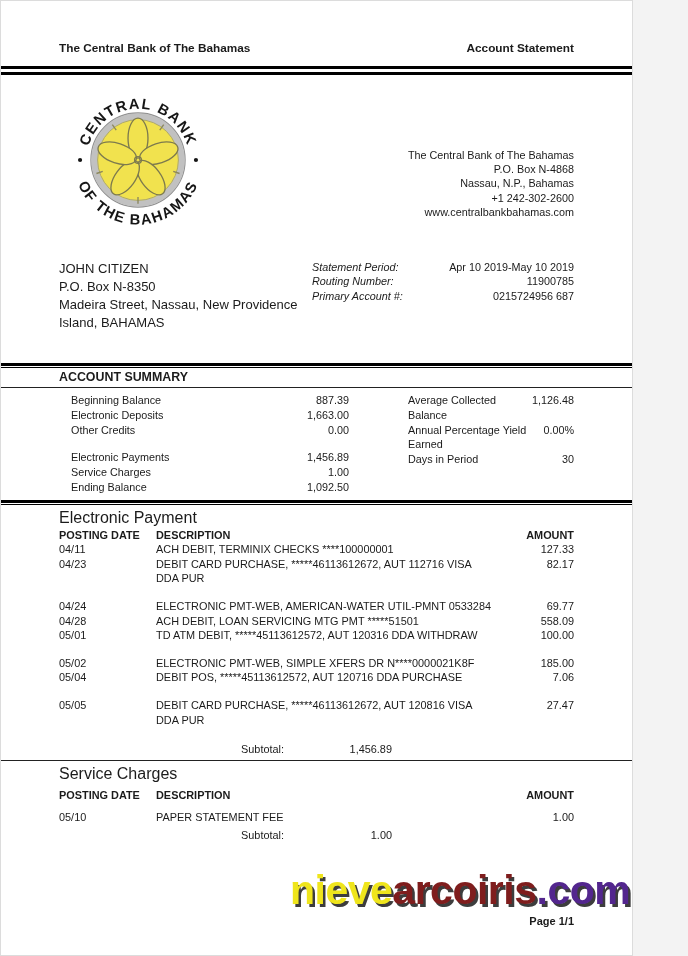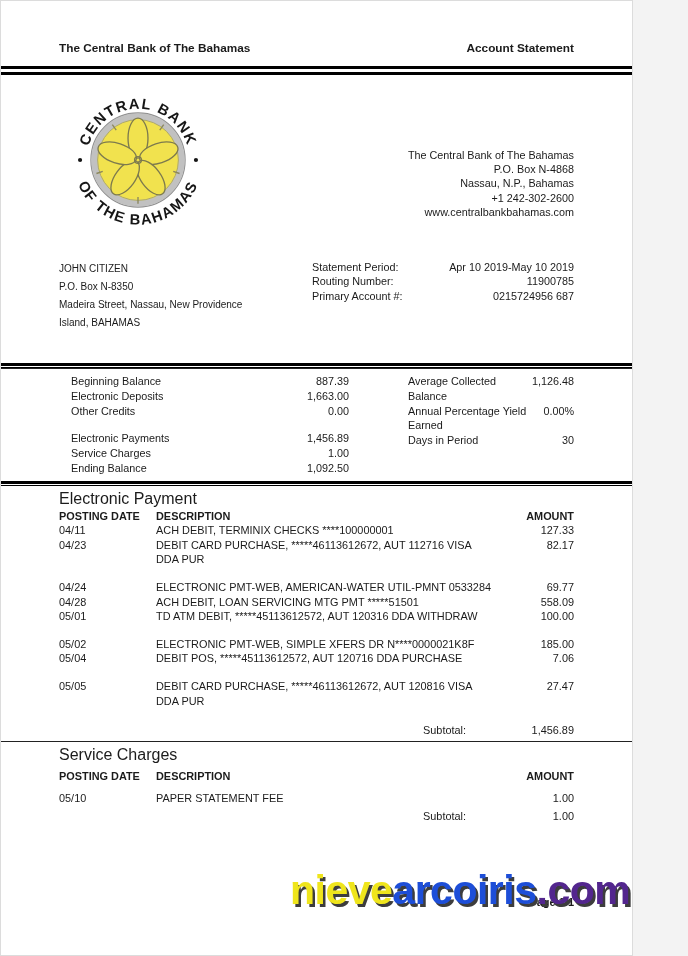--- a/index.html
+++ b/index.html
@@ -20,24 +20,24 @@
   .rule-thin{border-top:1.2px solid #222;height:0;}
   .rule-thin2{border-top:1.6px solid #222;height:0;}
 
   
   .brand-row{display:flex;justify-content:space-between;margin-top:9px;}
   .logo-wrap{width:152px;height:152px;margin-left:3px;}
   .bank-address{padding-top:64px;text-align:right;font-size:10.8px;line-height:14.4px;}
 
   
   .parties-row{display:flex;margin-top:24px;align-items:flex-start;}
-  .customer{flex:1;font-size:10px;line-height:18px;}
+  .customer{flex:1;font-size:13px;line-height:18px;}
   .stmt-info{width:262px;font-size:10.8px;line-height:14.8px;}
   .info-row{display:flex;}
-  .info-label{width:118px;text-align:left;}
+  .info-label{width:118px;text-align:left;font-style:italic;}
   .info-value{flex:1;text-align:right;}
 
   
   .summary-rule{margin-top:31px;}
   .summary-title{font-size:12.4px;font-weight:bold;padding:2px 18px 3px;}
   .summary-grid{display:flex;padding:5px 18px 0;font-size:10.8px;line-height:14.8px;}
   .sum-col-left{width:290px;}
   .sum-col-right{flex:1;margin-left:47px;}
   .sum-row{display:flex;padding-left:12px;}
   .sum-label{flex:1;text-align:left;}
@@ -46,21 +46,21 @@
 
   
   .section-rule{margin-top:5px;}
   .section-title{font-size:16px;padding:4px 18px 0;}
   .tbl-header{display:flex;font-size:10.9px;font-weight:bold;padding:2px 18px 0;}
   .tbl-body{padding:1px 18px 0;font-size:10.9px;line-height:14.6px;}
   .tbl-row{display:flex;}
   .c-date{width:97px;}
   .c-desc{flex:1;}
   .c-amt{width:82px;text-align:right;}
-  .subtotal-row{display:flex;justify-content:flex-end;font-size:10.9px;
+  .subtotal-row{display:flex;justify-content:center;font-size:10.9px;
     padding:0 18px;margin-top:16px;}
   .subtotal-label{margin-right:26px;}
   .subtotal-value{width:82px;text-align:right;}
   .sc-header-gap{margin-top:4px;}
   .first-row-gap{margin-top:8px;}
 
   
   .page-number{text-align:right;font-weight:bold;font-size:11px;padding:0 18px;margin-top:74px;}
   .watermark{
     position:absolute;left:289px;top:866px;white-space:nowrap;
@@ -159,20 +159,21 @@
         </div>
 
         <div class="info-row">
           <span class="info-label">Primary Account #:</span>
           <span class="info-value">0215724956 687</span>
         </div>
       </div>
   </div>
 
   <div class="content rule rule-thick summary-rule"></div>
+  <div class="content summary-title">ACCOUNT SUMMARY</div>
   <div class="content rule rule-thin"></div>
   <div class="content summary-grid">
     <div class="sum-col-left">
 
         <div class="sum-row">
           <span class="sum-label">Beginning Balance</span>
           <span class="sum-value">887.39</span>
         </div>
 
         <div class="sum-row">
@@ -297,16 +298,16 @@
       </div>
     </div>
   <div class="content subtotal-row" style="margin-top:4px;">
     <span class="subtotal-label">Subtotal:</span>
     <span class="subtotal-value">1.00</span>
   </div>
 
   <div class="content page-number">Page 1/1</div>
 
   <div class="watermark">
-    <span style="color: rgb(239, 229, 28);">nieve</span><span style="color: #1d4ed8;">arcoiris</span><span style="color: rgb(83, 38, 142);">.com</span>
+    <span style="color: rgb(239, 229, 28);">nieve</span><span style="color: #7f1d1d;">arcoiris</span><span style="color: rgb(83, 38, 142);">.com</span>
   </div>
 
 </div>
 
 </body></html>

